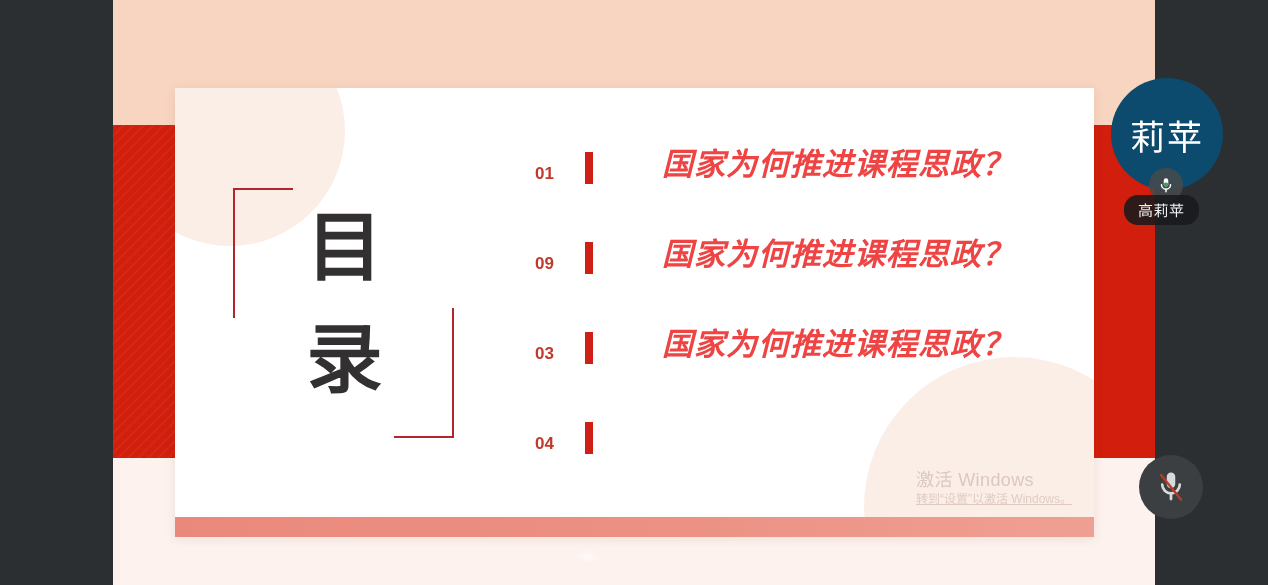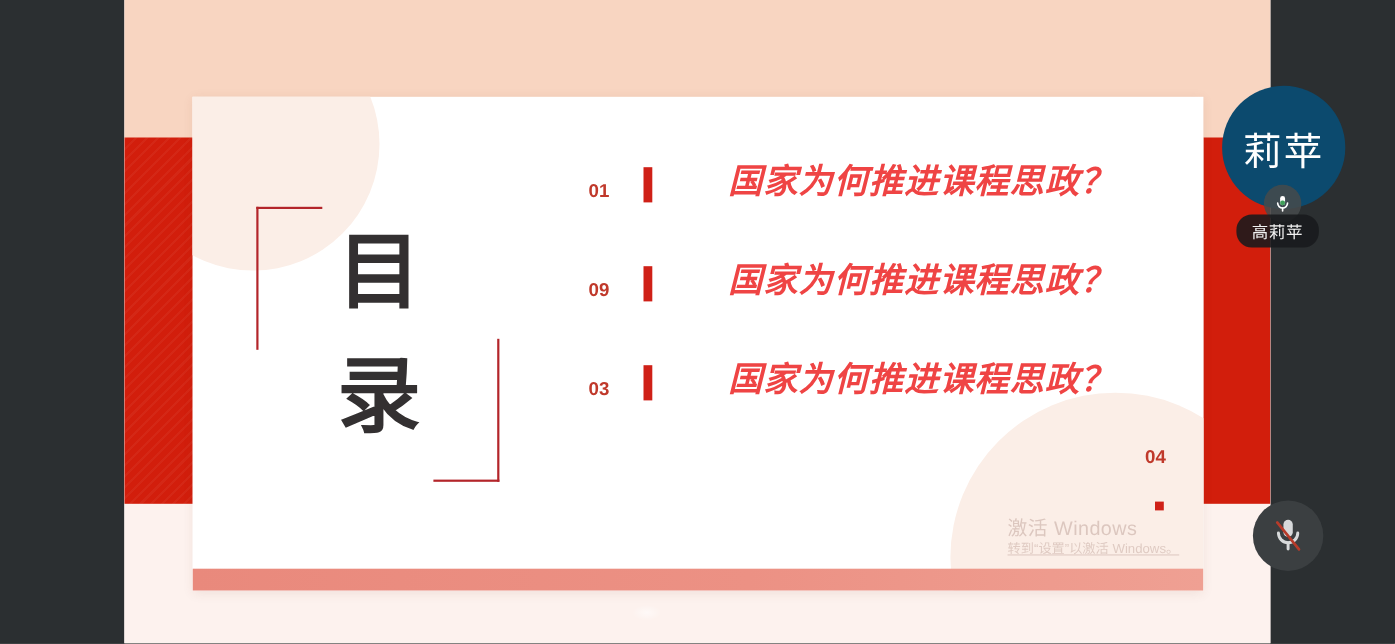--- a/index.html
+++ b/index.html
@@ -166,21 +166,21 @@
     top: 48px;
     width: 540px;
   }
   .agenda-row {
     display: flex;
     align-items: flex-end;
     height: 48px;
     margin-bottom: 42px;
     gap: 16px;
   }
-  .agenda-row:last-child { margin-bottom: 0; flex-direction: column; }
+  .agenda-row:last-child { margin-bottom: 0; }
   .agenda-num {
     width: 34px;
     flex: 0 0 34px;
     font-family: "Liberation Sans", sans-serif;
     font-size: 17px;
     font-weight: 700;
     color: #c0392b;
     letter-spacing: 0px;
   }
   .agenda-bar {

